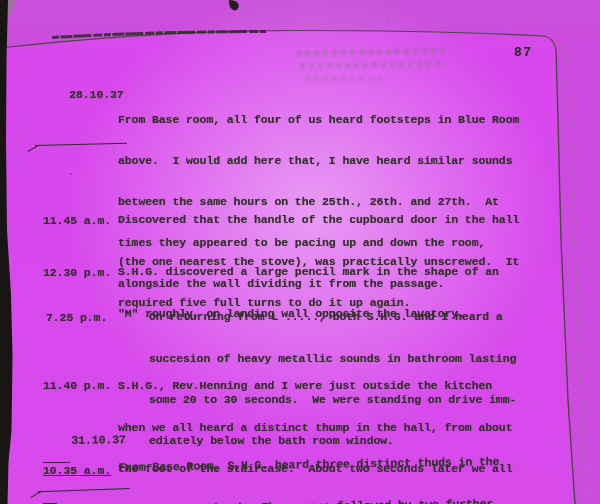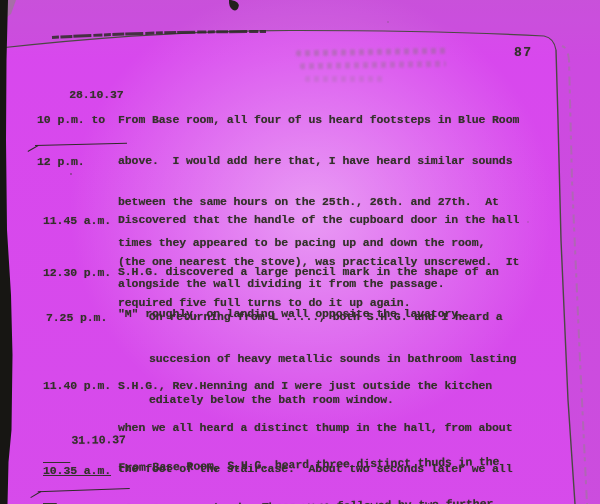--- a/index.html
+++ b/index.html
@@ -87,24 +87,20 @@
   <div class="ghost" style="left:300px;top:62px;width:146px;transform:rotate(-1deg);opacity:.85;"></div>
   <div class="ghost" style="left:305px;top:76px;width:80px;opacity:.5;"></div>
 
   <div class="abs mono pageno" style="left:514px;top:46px;">87</div>
 
   <div class="abs mono date-wrap" style="left:42px;top:74px;">
     <span>28.10.37</span>
     <i class="date-line"></i>
     <i class="date-hook"></i>
   </div>
-  <div class="abs mono" style="left:37px;top:86px;">
-    <div>10 p.m. to</div>
-    <div>12 p.m.</div>
-  </div>
   <div class="abs mono body-col" style="left:118px;top:85.5px;">
     <div>From Base room, all four of us heard footsteps in Blue Room</div>
     <div>above.  I would add here that, I have heard similar sounds</div>
     <div>between the same hours on the 25th., 26th. and 27th.  At</div>
     <div>times they appeared to be pacing up and down the room,</div>
     <div>alongside the wall dividing it from the passage.</div>
   </div>
 
 
   <div class="abs mono" style="left:43px;top:187px;">
@@ -123,20 +119,21 @@
     <div>S.H.G. discovered a large pencil mark in the shape of an</div>
     <div>"M" roughly, on landing wall opposite the lavatory.</div>
   </div>
 
   <div class="abs mono" style="left:46px;top:284px;">
     <div>7.25 p.m.</div>
   </div>
   <div class="abs mono body-col" style="left:118px;top:283px;margin-left:31px;">
     <div>On returning from L ....., both S.H.G. and I heard a</div>
     <div>succesion of heavy metallic sounds in bathroom lasting</div>
+    <div>some 20 to 30 seconds.  We were standing on drive imm-</div>
     <div>ediately below the bath room window.</div>
   </div>
 
   <div class="abs mono" style="left:43px;top:352px;">
     <div>11.40 p.m.</div>
   </div>
   <div class="abs mono body-col" style="left:118px;top:352px;">
     <div>S.H.G., Rev.Henning and I were just outside the kitchen</div>
     <div>when we all heard a distinct thump in the hall, from about</div>
     <div>the foot of the staircase.  About two seconds later we all</div>

